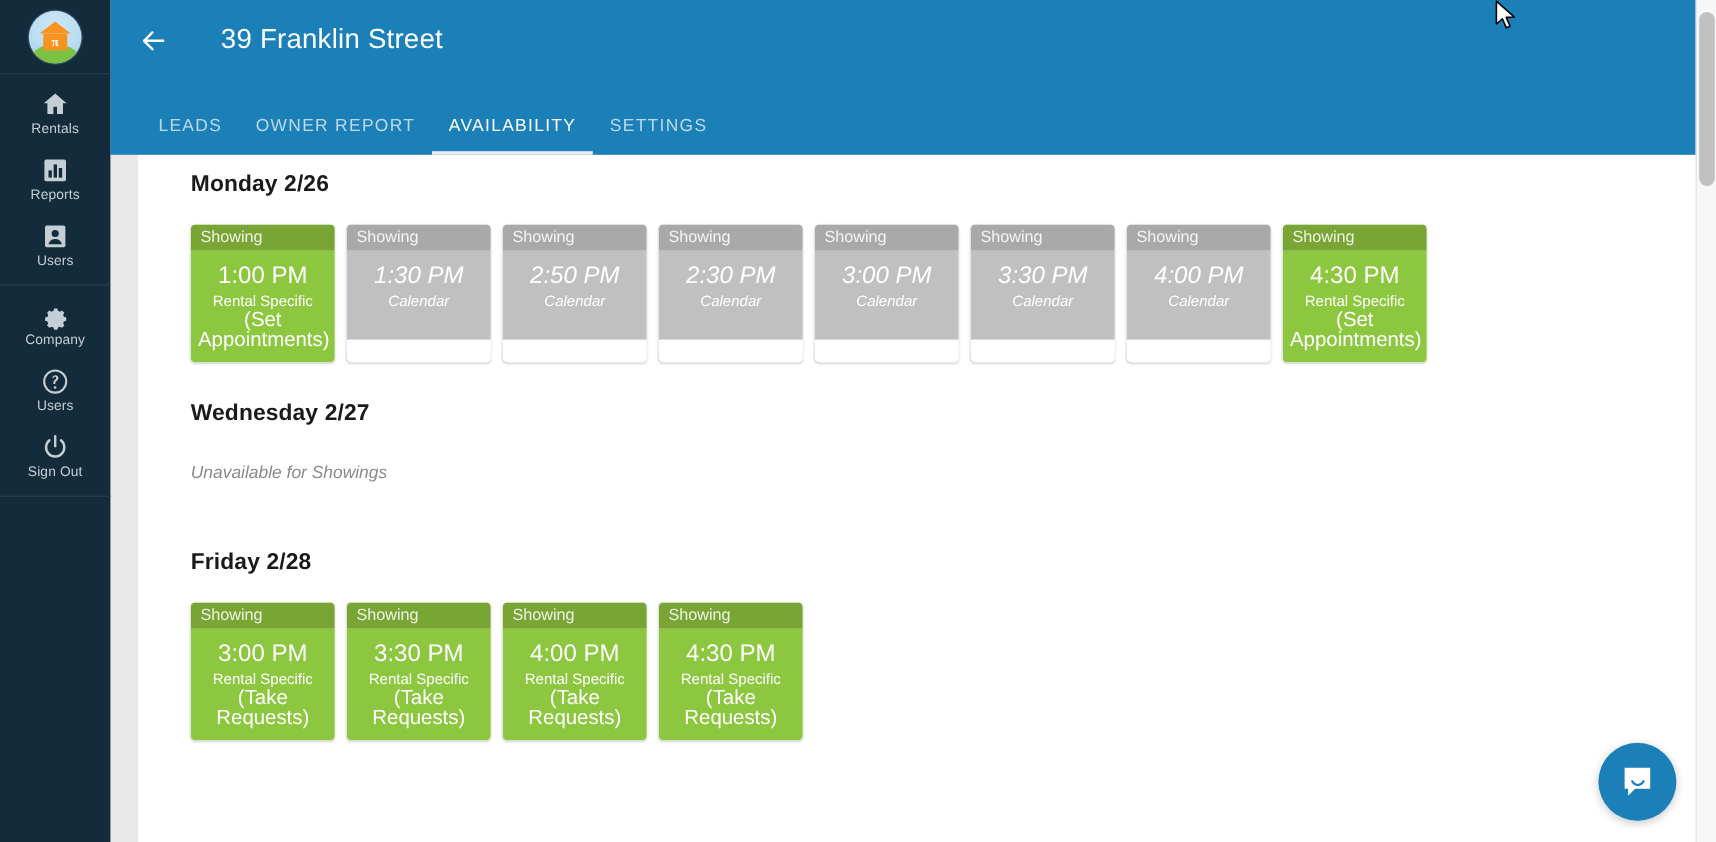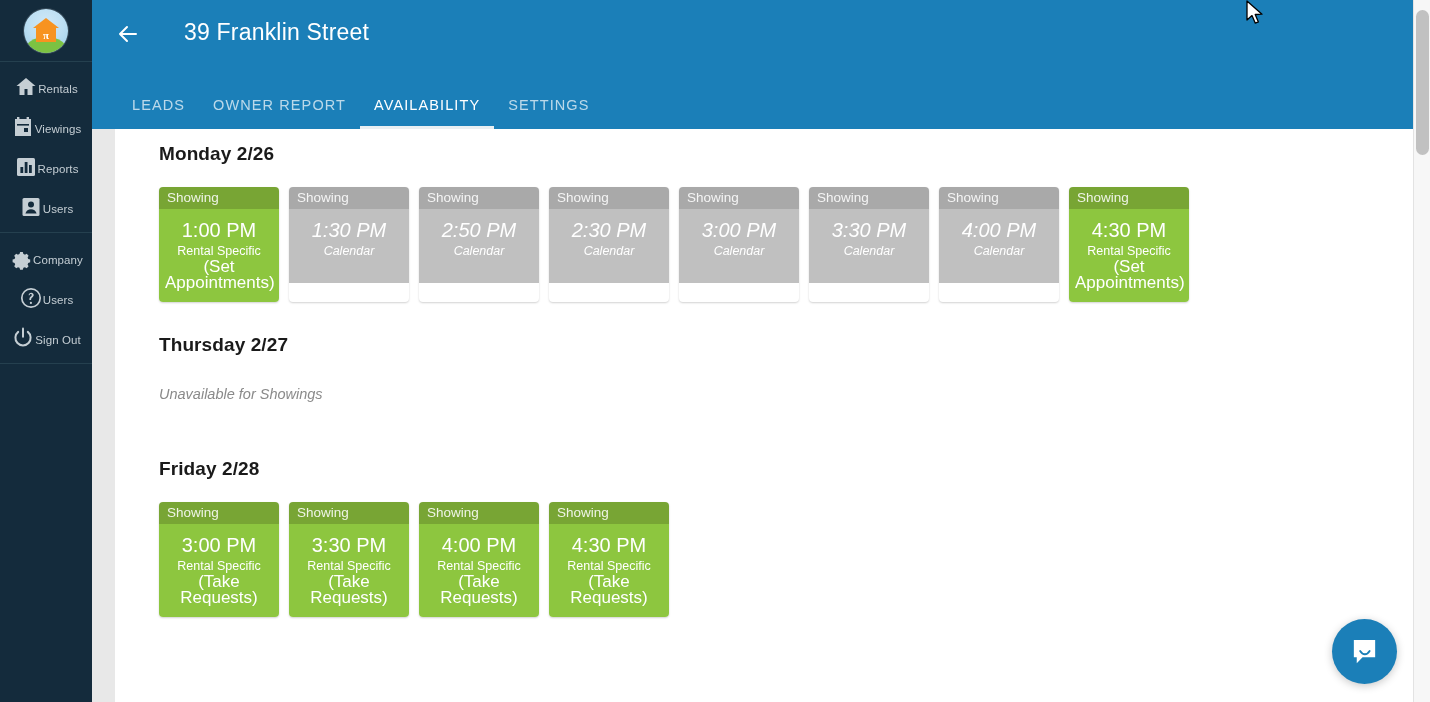--- a/index.html
+++ b/index.html
@@ -48,21 +48,21 @@
   .logo-badge .pi {
     position: absolute; left: 50%; top: 21px; transform: translateX(-50%);
     width: 14px; height: 10px;
     color: #fff; font-weight: bold; font-size: 11px; line-height: 10px; text-align: center;
     font-family: "Liberation Serif", serif;
   }
 
   .nav-section { border-bottom: 1px solid #25404f; padding: 4px 0 6px; }
   .nav-section.last { border-bottom: 1px solid #25404f; }
   .nav-item {
-    display: flex; flex-direction: row; align-items: center; justify-content: center;
+    display: flex; flex-direction: column; align-items: center; justify-content: center;
     padding: 9px 0 7px; cursor: pointer; text-decoration: none;
   }
   .nav-item .ico { width: 24px; height: 24px; display:block; }
   .nav-item .ico svg { display: block; width: 24px; height: 24px; fill: #c5ced4; }
   .nav-item .lbl {
     margin-top: 3px; font-size: 11.5px; color: #c5ced4;
     letter-spacing: .1px; white-space: nowrap;
   }
 
   
@@ -195,32 +195,20 @@
       </div>
     </div>
     <div id="nav-group-0" class="nav-section">
         <div class="nav-item">
           <span class="ico">
             <svg viewBox="0 0 24 24">
               <path d="M12 3 2.5 11h3v9h5v-6h3v6h5v-9h3z"></path>
             </svg>
           </span>
           <span class="lbl">Rentals</span>
-        </div>
-        <div class="nav-item">
-          <span class="ico">
-            <svg viewBox="0 0 24 24">
-              <path d="M4 4h16v17H4z"></path>
-              <rect x="6" y="2" width="2.4" height="4"></rect>
-              <rect x="15.6" y="2" width="2.4" height="4"></rect>
-              <rect x="6" y="9" width="12" height="1.6" fill="#142b3c"></rect>
-              <rect x="13" y="13" width="4" height="4" fill="#142b3c"></rect>
-            </svg>
-          </span>
-          <span class="lbl">Viewings</span>
         </div>
         <div class="nav-item">
           <span class="ico">
             <svg viewBox="0 0 24 24">
               <rect x="3" y="3" width="18" height="18" rx="1.5"></rect>
               <rect x="6.4" y="12" width="2.8" height="6" fill="#142b3c"></rect>
               <rect x="10.7" y="7" width="2.8" height="11" fill="#142b3c"></rect>
               <rect x="15" y="10" width="2.8" height="8" fill="#142b3c"></rect>
             </svg>
           </span>
@@ -346,21 +334,21 @@
                   <div class="slot-body">
                     <div class="slot-time">4:30 PM</div>
                     <div class="slot-type">Rental Specific</div>
                     <div class="slot-sub">(Set Appointments)</div>
                   </div>
                 </div>
               </div>
             </section>
             <div class="gap-32"></div>
             <section class="day-block tue">
-              <h2 class="day-title">Thursday 2/27</h2>
+              <h2 class="day-title">Wednesday 2/27</h2>
               <div class="day-unavailable">Unavailable for Showings</div>
             </section>
             <div class="gap-48"></div>
             <section class="day-block">
               <h2 class="day-title">Friday 2/28</h2>
               <div class="slots">
                 <div class="slot green">
                   <div class="slot-head">Showing</div>
                   <div class="slot-body">
                     <div class="slot-time">3:00 PM</div>

